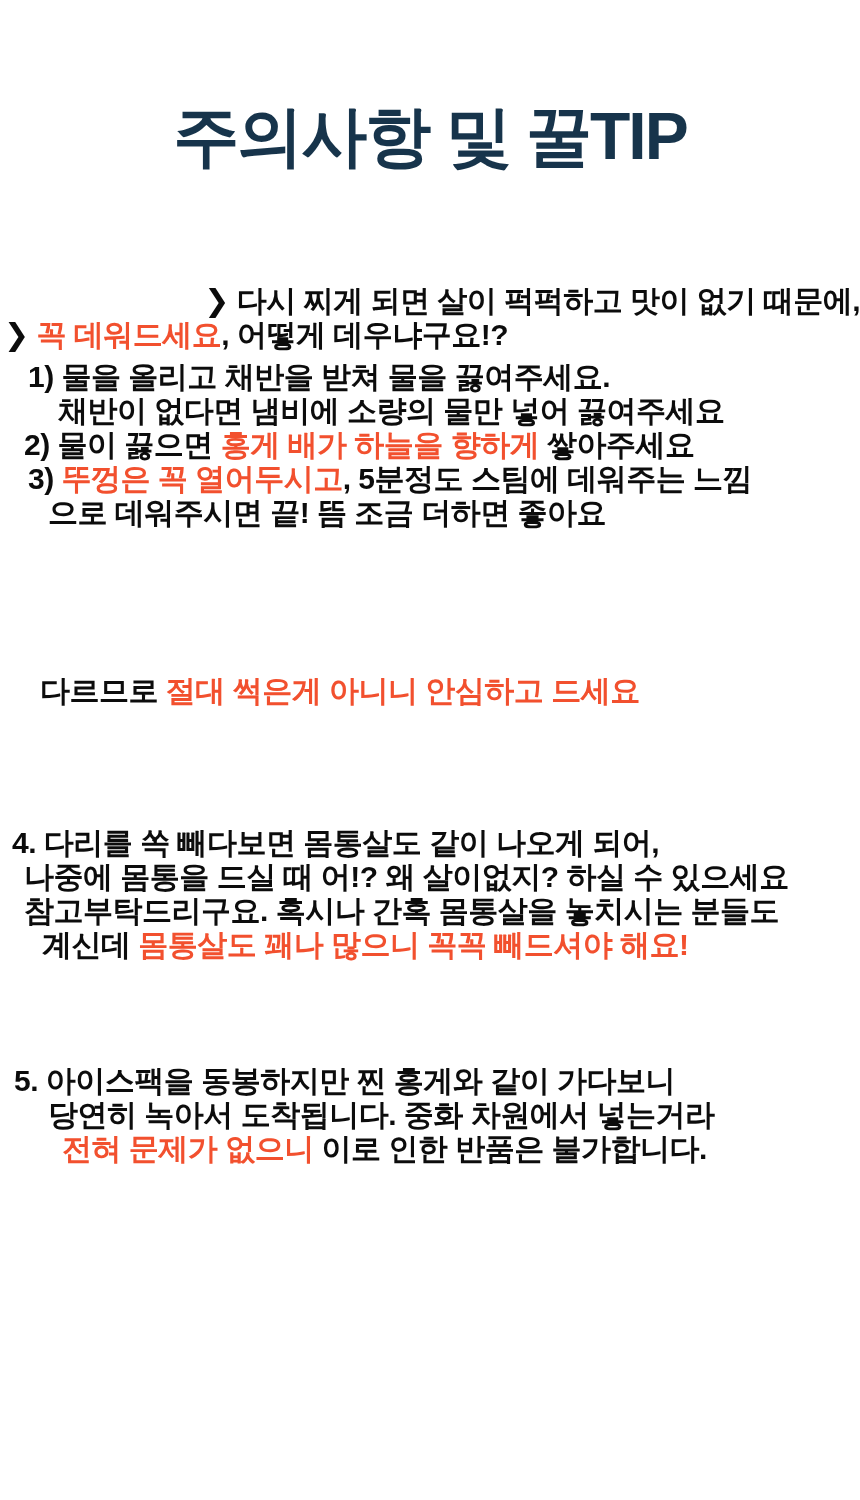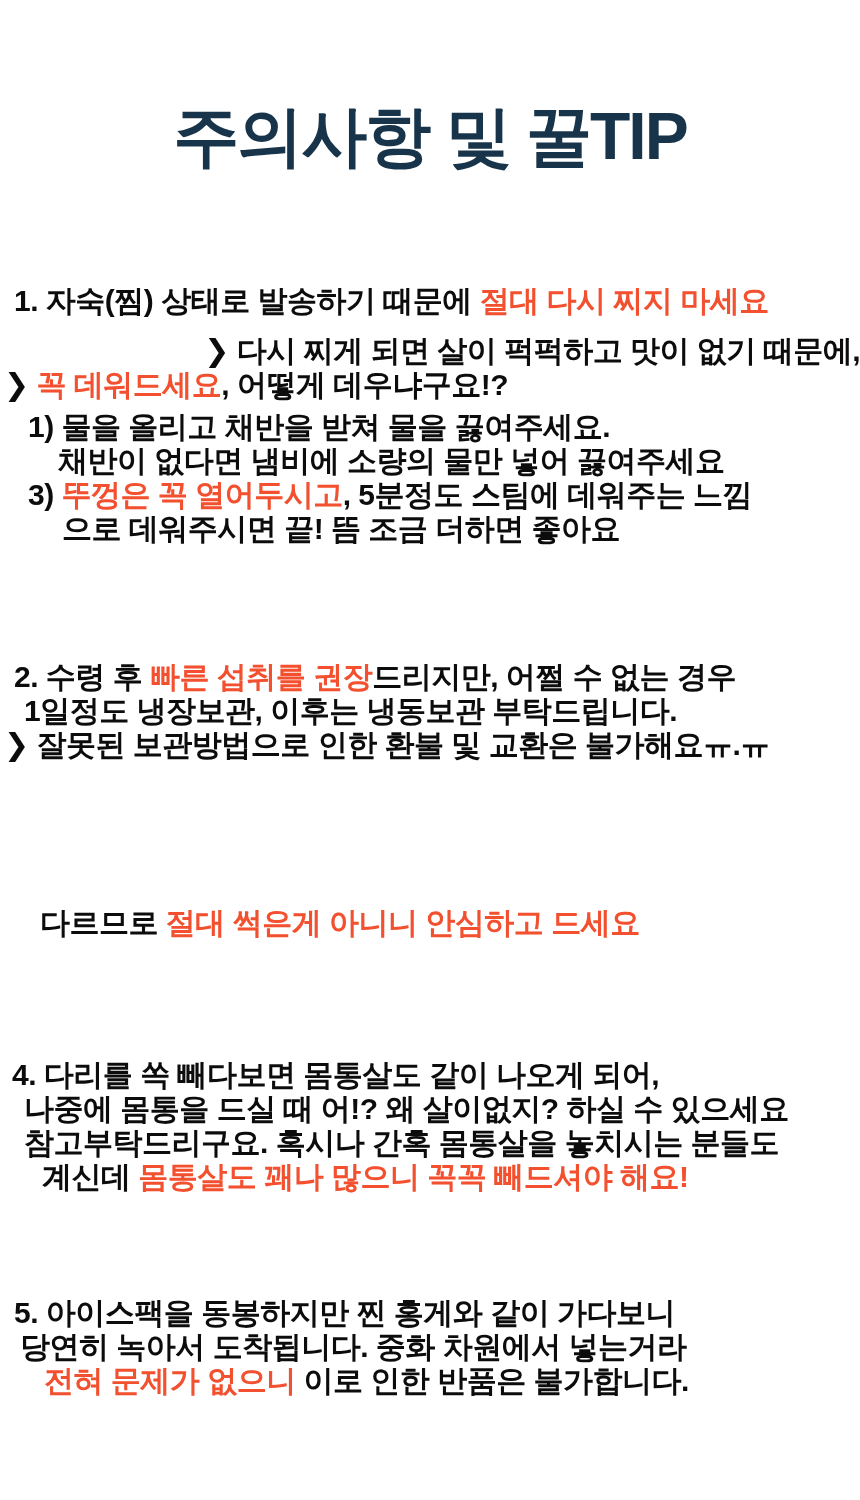--- a/index.html
+++ b/index.html
@@ -48,70 +48,59 @@
   .seg{color:var(--body);}
   .seg.accent{color:var(--accent);}
   
   .p4 {padding-left:4px;}
   .p12{padding-left:12px;}
   .p14{padding-left:14px;}
   .p20{padding-left:20px;}
   .p24{padding-left:24px;}
   .p26{padding-left:42px;}
   .p28{padding-left:28px;}
-  .p44{padding-left:44px;}
-  .p48{padding-left:20px;}
+  .p44{padding-left:44px;margin-left:18px;}
+  .p48{padding-left:48px;}
   .p56{padding-left:40px;}
   .p58{padding-left:58px;}
-  .p62{padding-left:62px;}
+  .p62{padding-left:48px;}
   .gap16{margin-top:16px;text-align:right;}
   .gap8 {margin-top:8px;}
 </style>
 </head>
 <body>
 
 <div class="page">
 
   <h1 class="page-title">주의사항 및 꿀TIP</h1>
 
   <div class="section sec-1">
-    <div class="line p14">
-      <span class="seg">1. 자숙(찜) 상태로 발송하기 때문에 </span><span class="seg accent">절대 다시 찌지 마세요</span>
-    </div>
     <div class="line p4 gap16">
       <span class="seg">❯ 다시 찌게 되면 살이 퍽퍽하고 맛이 없기 때문에,</span>
     </div>
     <div class="line p4">
       <span class="seg">❯ </span><span class="seg accent">꼭 데워드세요</span><span class="seg">, 어떻게 데우냐구요!?</span>
     </div>
     <div class="line p28 gap8">
       <span class="seg">1) 물을 올리고 채반을 받쳐 물을 끓여주세요.</span>
     </div>
     <div class="line p58">
       <span class="seg">채반이 없다면 냄비에 소량의 물만 넣어 끓여주세요</span>
     </div>
+    <div class="line p24">
+      <span class="seg">2) 물이 끓으면 </span><span class="seg accent">홍게 배가 하늘을 향하게</span><span class="seg"> 쌓아주세요</span>
+    </div>
     <div class="line p28">
       <span class="seg">3) </span><span class="seg accent">뚜껑은 꼭 열어두시고</span><span class="seg">, 5분정도 스팀에 데워주는 느낌</span>
     </div>
     <div class="line p62">
       <span class="seg">으로 데워주시면 끝! 뜸 조금 더하면 좋아요</span>
     </div>
   </div>
 
-  <div class="section sec-2">
-    <div class="line p14">
-      <span class="seg">2. 수령 후 </span><span class="seg accent">빠른 섭취를 권장</span><span class="seg">드리지만, 어쩔 수 없는 경우</span>
-    </div>
-    <div class="line p24">
-      <span class="seg">1일정도 냉장보관, 이후는 냉동보관 부탁드립니다.</span>
-    </div>
-    <div class="line p4">
-      <span class="seg">❯ 잘못된 보관방법으로 인한 환불 및 교환은 불가해요ㅠ.ㅠ</span>
-    </div>
-  </div>
 
   <div class="section sec-3">
     <div class="line p56">
       <span class="seg">다르므로 </span><span class="seg accent">절대 썩은게 아니니 안심하고 드세요</span>
     </div>
   </div>
 
   <div class="section sec-4">
     <div class="line p12">
       <span class="seg">4. 다리를 쏙 빼다보면 몸통살도 같이 나오게 되어,</span>

